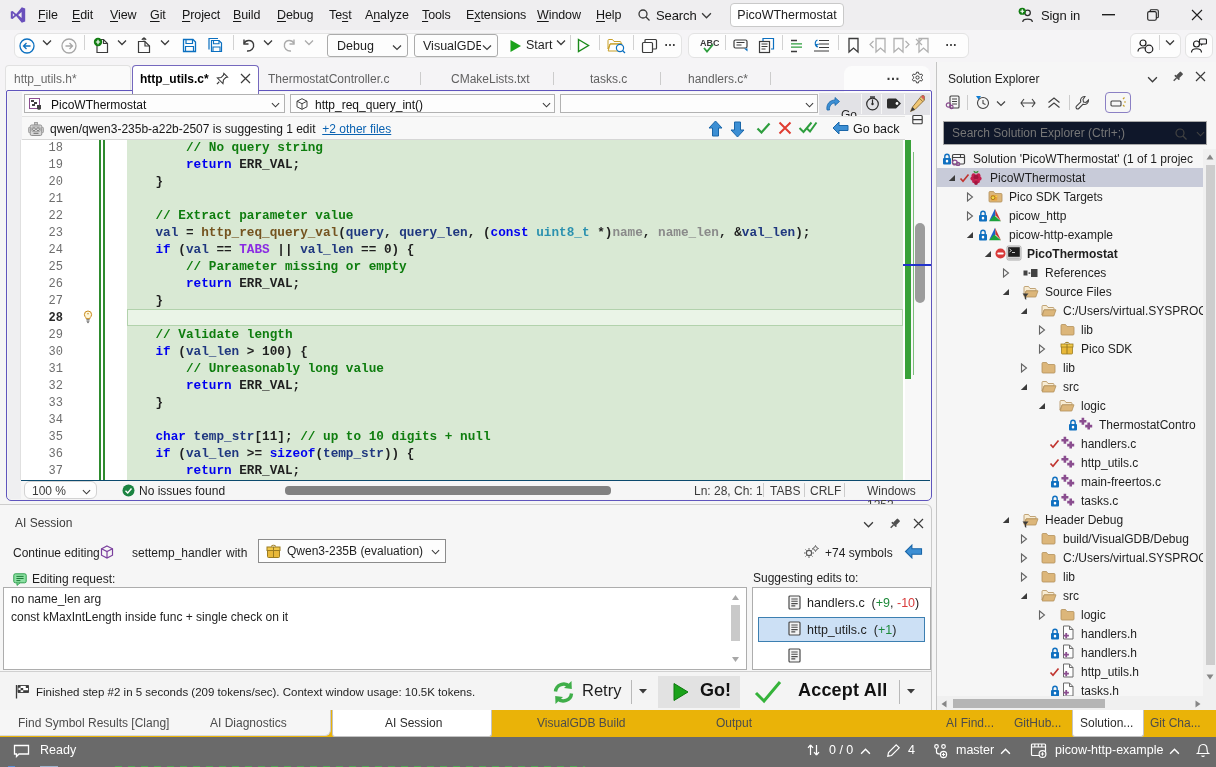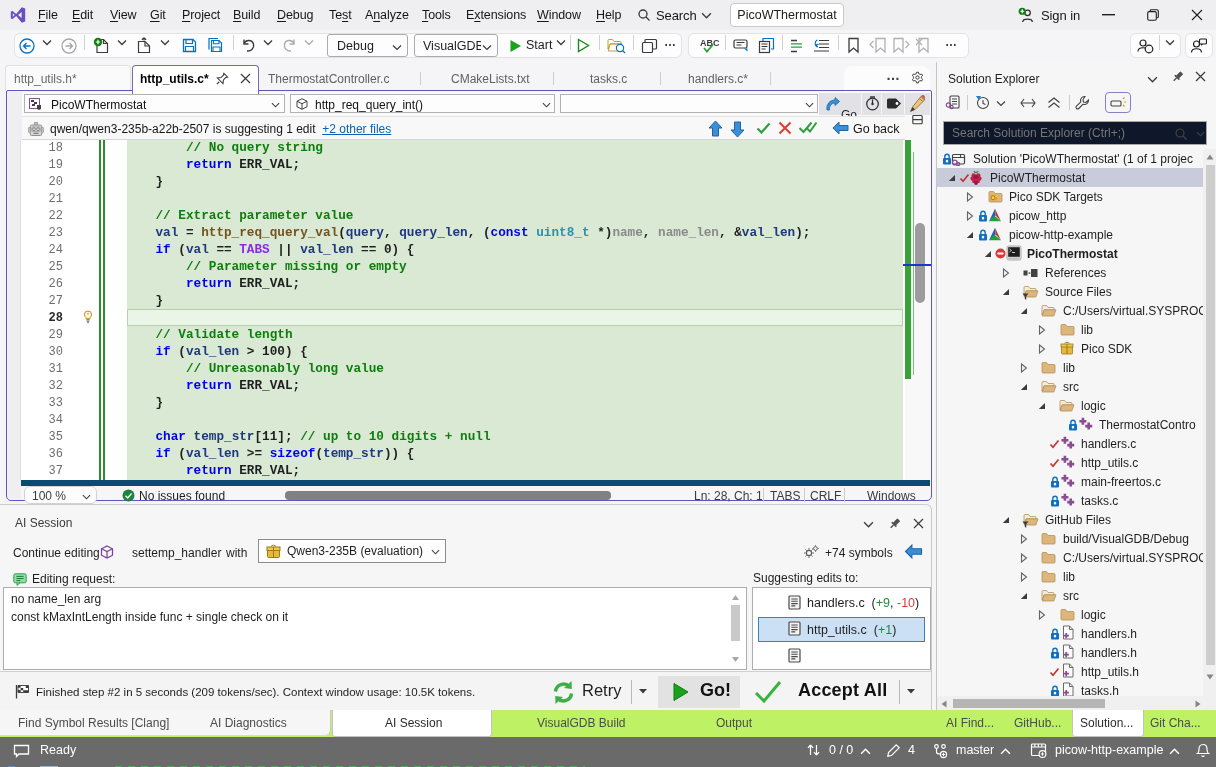--- a/index.html
+++ b/index.html
@@ -36,25 +36,25 @@
 #code .k{color:#0000f0;}
 #code .c{color:#0e7d0e;}
 #code .t{color:#2b91af;}
 #code .v{color:#1f377f;}
 #code .f{color:#74531f;}
 #code .m{color:#8a2be2;}
 #code .g{color:#8a8a8a;}
 
 #vscol{position:absolute;left:905px;top:116px;width:26px;height:364px;background:#f8f8f8;}
 
-#edstatus{position:absolute;left:21px;top:480px;width:909px;height:19px;background:#f6f6f6;border-top:6px solid #0c4a6e;font-size:12px;color:#3b3b3b;}
+#edstatus{position:absolute;left:21px;top:480px;width:909px;height:19px;background:#f6f6f6;border-top:1px solid #0c4a6e;font-size:12px;color:#3b3b3b;}
 
 #aisession{position:absolute;left:0;top:504px;width:932px;height:206px;background:#f6f6f6;border-top:1px solid #cdcdcd;border-right:1px solid #c9c9c9;border-radius:0 6px 0 0;}
 
-#bottabs{position:absolute;left:0;top:710px;width:1216px;height:27px;background:#bef264;font-size:12px;color:#4c4c4c;}
+#bottabs{position:absolute;left:0;top:710px;width:1216px;height:27px;background:#eab308;font-size:12px;color:#4c4c4c;}
 .btab{position:absolute;top:6px;}
 .btabactive{position:absolute;top:0px;height:27px;background:#fff;border:1px solid #c3c3c3;border-top:none;border-radius:0 0 3px 3px;}
 
 #statusbar{position:absolute;left:0;top:737px;width:1216px;height:30px;background:#6a6a6a;color:#fff;font-size:12px;}
 #bottomsliver{position:absolute;left:0;top:765px;width:1216px;height:2px;}
 
 #sepanel{position:absolute;left:936px;top:62px;width:280px;height:648px;background:#f6f6f6;border-left:1px solid #c5c5c5;}
 
 #setree{position:absolute;left:0px;top:87px;width:266px;overflow:hidden;}
 .trow{position:relative;height:19px;white-space:nowrap;font-size:12px;color:#1e1e1e;}
@@ -956,21 +956,21 @@
     <div class="trow">
         <svg class="ticon" style="left:64px;top:5px" width="10" height="10">
           <use href="#i-expE"></use>
         </svg>
         <svg class="ticon" style="left:86px;top:3px" width="16" height="13">
           <use href="#i-fopen"></use>
         </svg>
         <svg class="ticon" style="left:85px;top:11px" width="7" height="8" viewBox="0 0 7 8">
           <path d="M0.5 0.5 H6.5 L4.2 3.2 V7 L2.8 5.8 V3.2 Z" fill="#3b3b3b"></path>
         </svg>
-        <span class="tx" style="left:108px">GitHub Files</span>
+        <span class="tx" style="left:108px">Header Debug</span>
       </div>
     <div class="trow">
         <svg class="ticon" style="left:82px;top:5px" width="10" height="10">
           <use href="#i-expC"></use>
         </svg>
         <svg class="ticon" style="left:104px;top:3px" width="15" height="13">
           <use href="#i-folder"></use>
         </svg>
         <span class="tx" style="left:126px">build/VisualGDB/Debug</span>
       </div>

